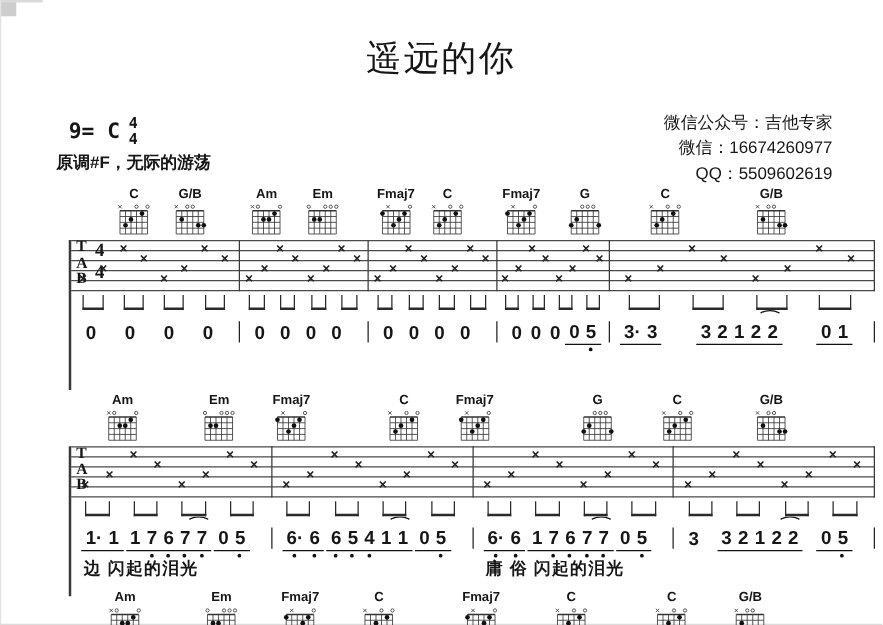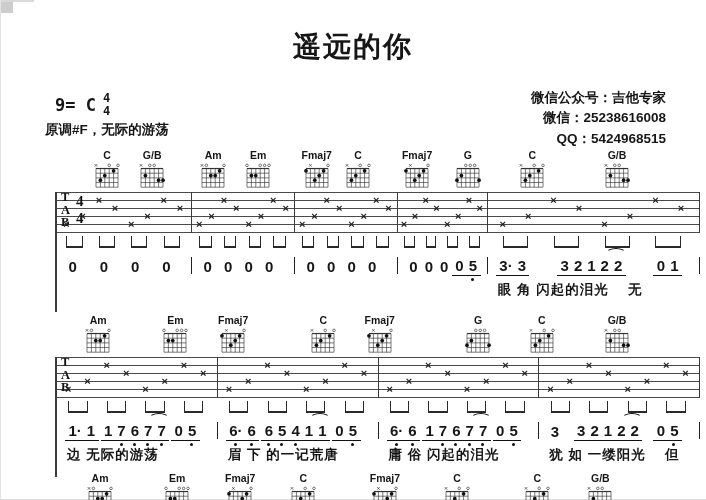--- a/index.html
+++ b/index.html
@@ -5,28 +5,28 @@
   html,body{margin:0;padding:0;}
   body{width:706px;height:500px;background:#fff;overflow:hidden;position:relative;
        font-family:"Liberation Sans",sans-serif;color:#161616;}
   .page{position:absolute;inset:0;background:#fff;}
   .corner{position:absolute;left:0;top:0;width:13px;height:13px;background:#cdcdcd;}
   .edge-top{position:absolute;left:0;top:0;width:34px;height:2px;background:#d9d9d9;}
   .edge-left{position:absolute;left:0;top:0;width:1px;height:100%;background:#e3e3e3;}
   .edge-bottom{position:absolute;left:0;bottom:0;width:100%;height:1px;background:#dcdcdc;}
 
   .title{position:absolute;top:28px;left:0;right:0;text-align:center;
-         font-family:"Liberation Serif",serif;font-size:28px;font-weight:bold;letter-spacing:2px;}
+         font-family:"Liberation Serif",serif;font-size:28px;font-weight:normal;letter-spacing:2px;}
   .artist{position:absolute;top:64px;left:0;right:0;text-align:center;font-size:15px;}
   .keyline{position:absolute;left:55px;top:92px;font-size:17px;font-weight:bold;
            font-family:"DejaVu Sans Mono",monospace;display:flex;align-items:center;gap:7px;}
   .frac{display:inline-flex;flex-direction:column;font-size:12px;line-height:1;text-align:center;gap:1px;}
   .tuning{position:absolute;left:45px;top:121px;font-size:13.5px;font-weight:bold;}
   .contact{position:absolute;right:40px;top:88px;text-align:right;font-size:13.5px;
-           font-weight:bold;line-height:1.5;}
+           font-weight:normal;line-height:1.5;}
 
   .system{position:absolute;left:0;width:706px;}
   .chordrow{position:absolute;left:57px;width:643px;top:0;height:42px;}
   .chordblock{position:absolute;top:0;width:44px;margin-left:-22px;text-align:center;}
   .chordname{font-size:10.5px;font-weight:bold;line-height:1.1;}
   .staffwrap{position:absolute;left:57px;width:643px;height:41px;}
   .staffline{position:absolute;left:0;right:0;height:1px;background:#4a4a4a;}
   .sysline{position:absolute;left:-2px;top:0;width:1.6px;height:120px;background:#3a3a3a;}
   .barline{position:absolute;top:0;width:1px;height:41px;background:#3a3a3a;}
   .tabletter{position:absolute;left:4px;font-family:"Liberation Serif",serif;
@@ -67,22 +67,22 @@
     <span>9= C</span>
     <span class="frac">
       <span>4</span>
       <span>4</span>
     </span>
   </div>
   <div class="tuning">原调#F，无际的游荡</div>
 
   <div class="contact">
     <div>微信公众号：吉他专家</div>
-    <div>微信：25238616008</div>
-    <div>QQ：5424968515</div>
+    <div>微信：16674260977</div>
+    <div>QQ：5509602619</div>
   </div>
 
   <div id="systems">
       <div class="system" style="top: 150px; height: 160px;">
         <div class="chordrow">
           <div class="chordblock" style="left: 7.8%;"><div class="chordname">C</div><svg width="30" height="28" viewBox="0 0 30 30">
               <line x1="3.2" y1="7" x2="3.2" y2="27" stroke="#333" stroke-width="0.7"></line>
               <line x1="1.8000000000000003" y1="2.2" x2="4.6" y2="5" stroke="#333" stroke-width="0.7"></line>
               <line x1="1.8000000000000003" y1="5" x2="4.6" y2="2.2" stroke="#333" stroke-width="0.7"></line>
               <line x1="7.92" y1="7" x2="7.92" y2="27" stroke="#333" stroke-width="0.7"></line>
@@ -433,23 +433,20 @@
               <span class="note">0</span>
               <span class="note">1</span>
             </span>
           </div>
           <div class="nbar" style="left: calc(21% - 1px);"></div>
           <div class="nbar" style="left: calc(37% - 1px);"></div>
           <div class="nbar" style="left: calc(53% - 1px);"></div>
           <div class="nbar" style="left: calc(67% - 1px);"></div>
           <div class="nbar" style="left: calc(100% - 1px);"></div>
         </div>
-        <div class="lyrline" style="top: 131px;">
-          <div class="lyr" style="left: calc(67% + 10px);">眼 角 闪起的泪光　 无</div>
-        </div>
       </div>
       <div class="system" style="top: 315px; height: 160px;">
         <div class="chordrow">
           <div class="chordblock" style="left: 6.4%;"><div class="chordname">Am</div><svg width="30" height="28" viewBox="0 0 30 30">
               <line x1="3.2" y1="7" x2="3.2" y2="27" stroke="#333" stroke-width="0.7"></line>
               <line x1="1.8000000000000003" y1="2.2" x2="4.6" y2="5" stroke="#333" stroke-width="0.7"></line>
               <line x1="1.8000000000000003" y1="5" x2="4.6" y2="2.2" stroke="#333" stroke-width="0.7"></line>
               <line x1="7.92" y1="7" x2="7.92" y2="27" stroke="#333" stroke-width="0.7"></line>
               <circle cx="7.92" cy="3.6" r="1.4" fill="none" stroke="#333" stroke-width="0.7"></circle>
               <line x1="12.64" y1="7" x2="12.64" y2="27" stroke="#333" stroke-width="0.7"></line>
@@ -736,24 +733,22 @@
               <span class="note">0</span>
               <span class="note d">5</span>
             </span>
           </div>
           <div class="nbar" style="left: calc(25% - 1px);"></div>
           <div class="nbar" style="left: calc(50% - 1px);"></div>
           <div class="nbar" style="left: calc(75% - 1px);"></div>
           <div class="nbar" style="left: calc(100% - 1px);"></div>
         </div>
         <div class="lyrline" style="top: 131px;">
-          <div class="lyr" style="left: calc(0% + 10px);">边 无际的游荡</div>
-          <div class="lyr" style="left: calc(25% + 10px);">眉 下 的一记荒唐</div>
+          <div class="lyr" style="left: calc(0% + 10px);">边 闪起的泪光</div>
           <div class="lyr" style="left: calc(50% + 10px);">庸 俗 闪起的泪光</div>
-          <div class="lyr" style="left: calc(75% + 10px);">犹 如 一缕阳光　 但</div>
         </div>
       </div>
     </div>
   <div id="bottomrow" class="system" style="top:473px;height:27px;">
       <div class="chordrow">
         <div class="chordblock" style="left: 6.7%;"><div class="chordname">Am</div><svg width="30" height="28" viewBox="0 0 30 30">
             <line x1="3.2" y1="7" x2="3.2" y2="27" stroke="#333" stroke-width="0.7"></line>
             <line x1="1.8000000000000003" y1="2.2" x2="4.6" y2="5" stroke="#333" stroke-width="0.7"></line>
             <line x1="1.8000000000000003" y1="5" x2="4.6" y2="2.2" stroke="#333" stroke-width="0.7"></line>
             <line x1="7.92" y1="7" x2="7.92" y2="27" stroke="#333" stroke-width="0.7"></line>

